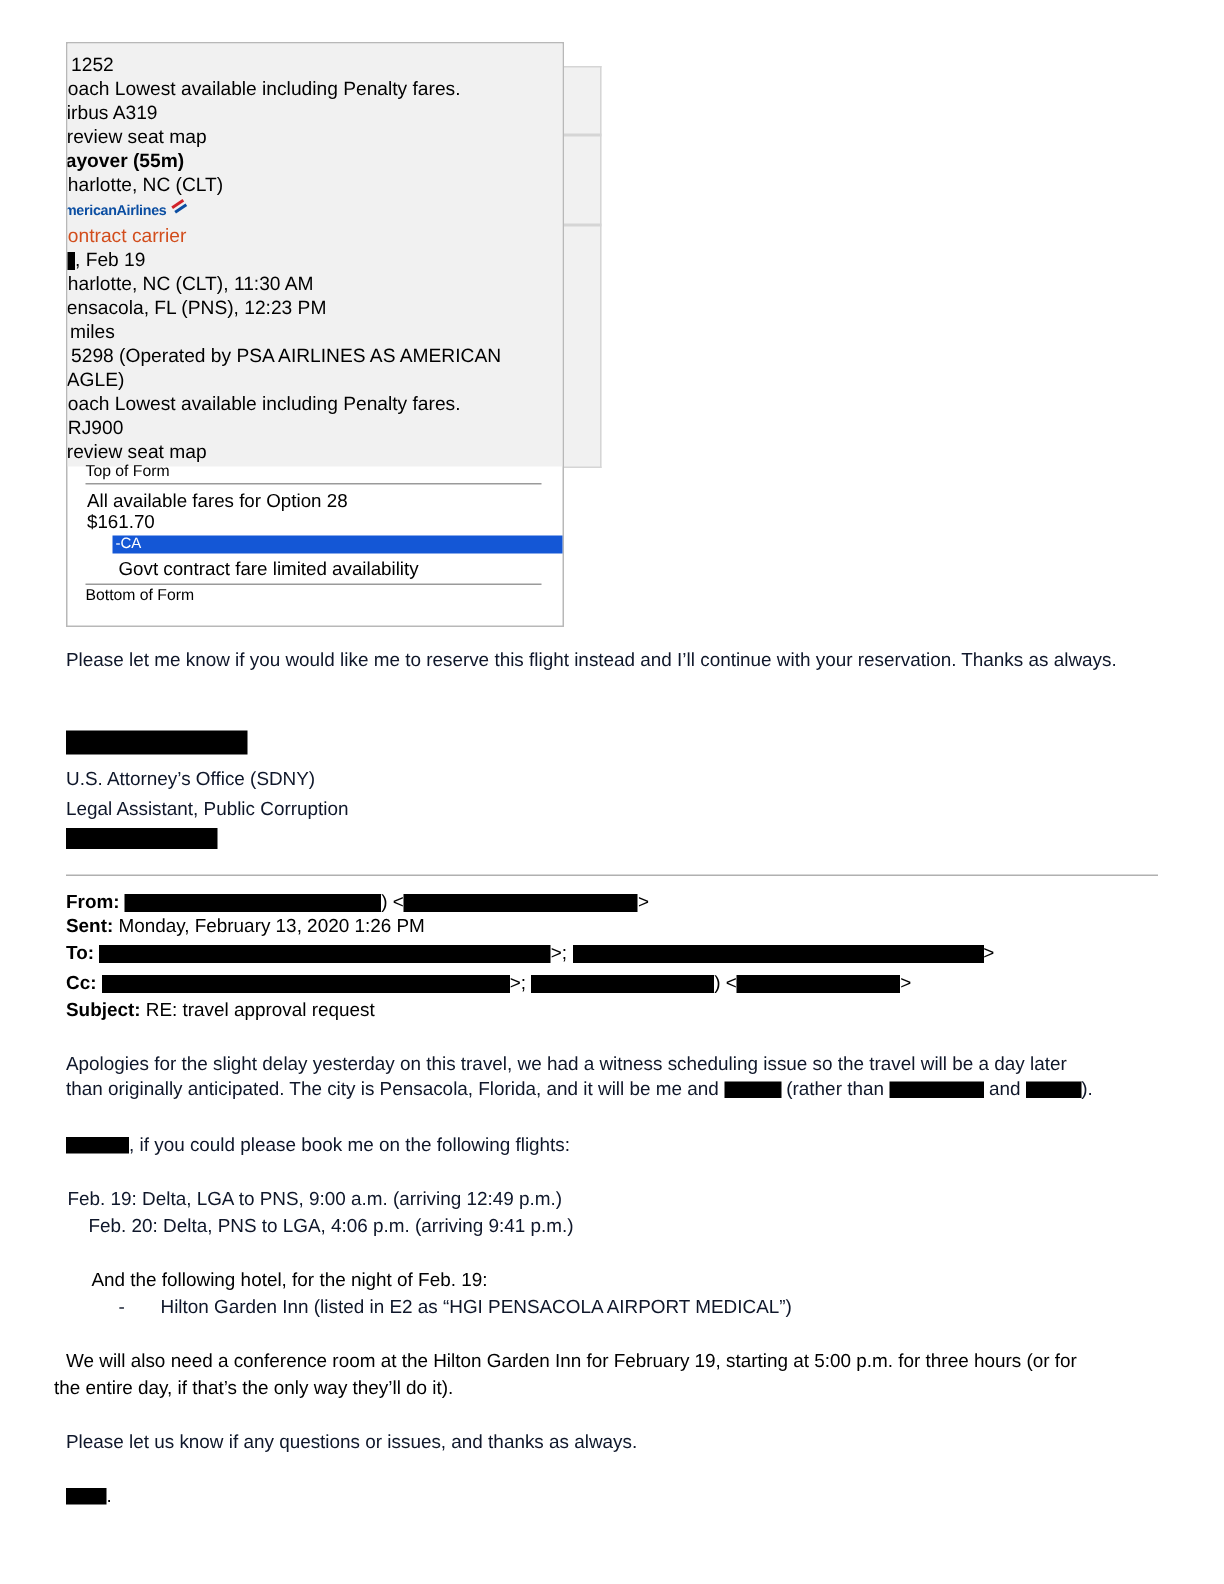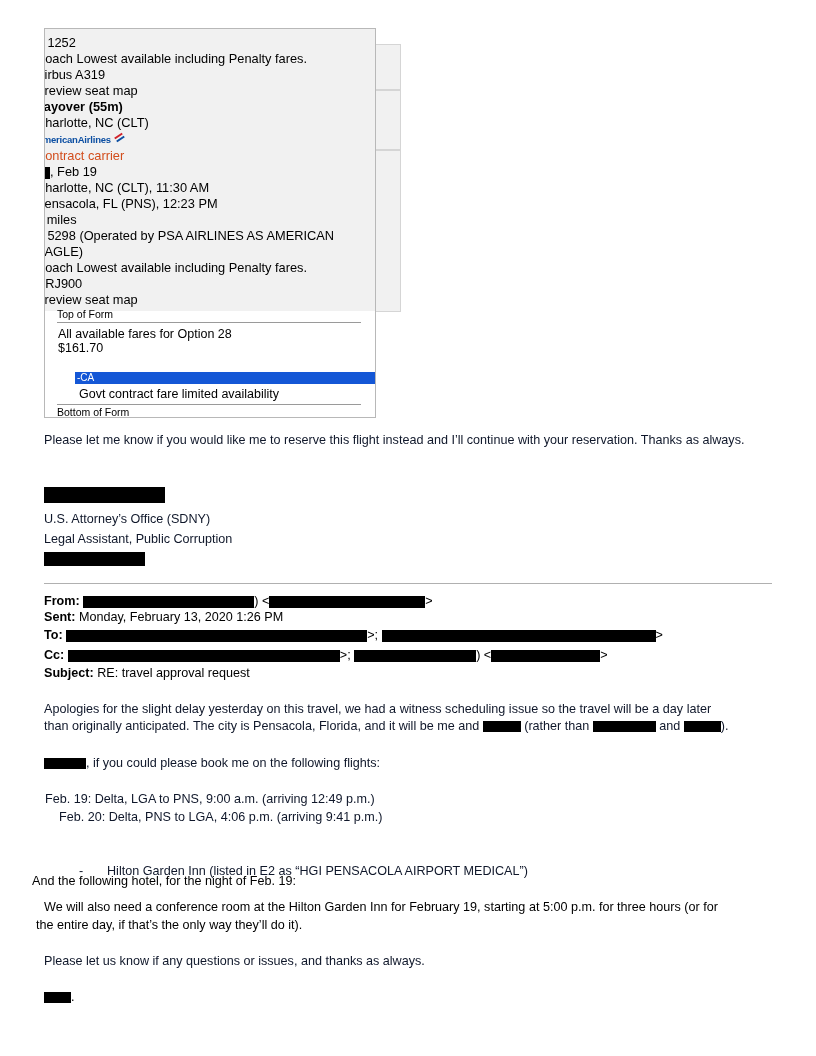--- a/index.html
+++ b/index.html
@@ -109,21 +109,21 @@
   .hr-line {
     border: 0;
     border-top: 1px solid #9a9a9a;
     margin: 0 0 4px 0;
   }
   .fare-title { padding-left: 1px; }
   .fare-price { padding-left: 1px; }
   .fare-sel-row {
     position: relative;
     height: 13px;
-    margin-top: 17px;
+    margin-top: 2px;
   }
   .fare-sel {
     position: absolute;
     left: 18px;
     top: 0;
     width: 318px;
     height: 12px;
     background: #1457d6;
   }
   .fare-sel-text {
@@ -293,21 +293,21 @@
     <span class="bar" style="width:42px;"></span><span>, if you could please book me on the following flights:</span>
   </div>
 
   <div class="txt blue" style="left:45px;top:791px;">
     <span>Feb. 19: Delta, LGA to PNS, 9:00 a.m. (arriving 12:49 p.m.)</span>
   </div>
   <div class="txt blue" style="left:59px;top:809px;">
     <span>Feb. 20: Delta, PNS to LGA, 4:06 p.m. (arriving 9:41 p.m.)</span>
   </div>
 
-  <div class="txt" style="left:32px;top:845px;margin-top:28px;">
+  <div class="txt" style="left:61px;top:845px;">
     <span>And the following hotel, for the night of Feb. 19:</span>
   </div>
   <div class="txt blue list-dash" style="left:79px;top:863px;">
     <span>-</span>
   </div>
   <div class="txt blue" style="left:107px;top:863px;">
     <span>Hilton Garden Inn (listed in E2 as “HGI PENSACOLA AIRPORT MEDICAL”)</span>
   </div>
 
   <div class="txt" style="left:44px;top:899px;width:735px;">

